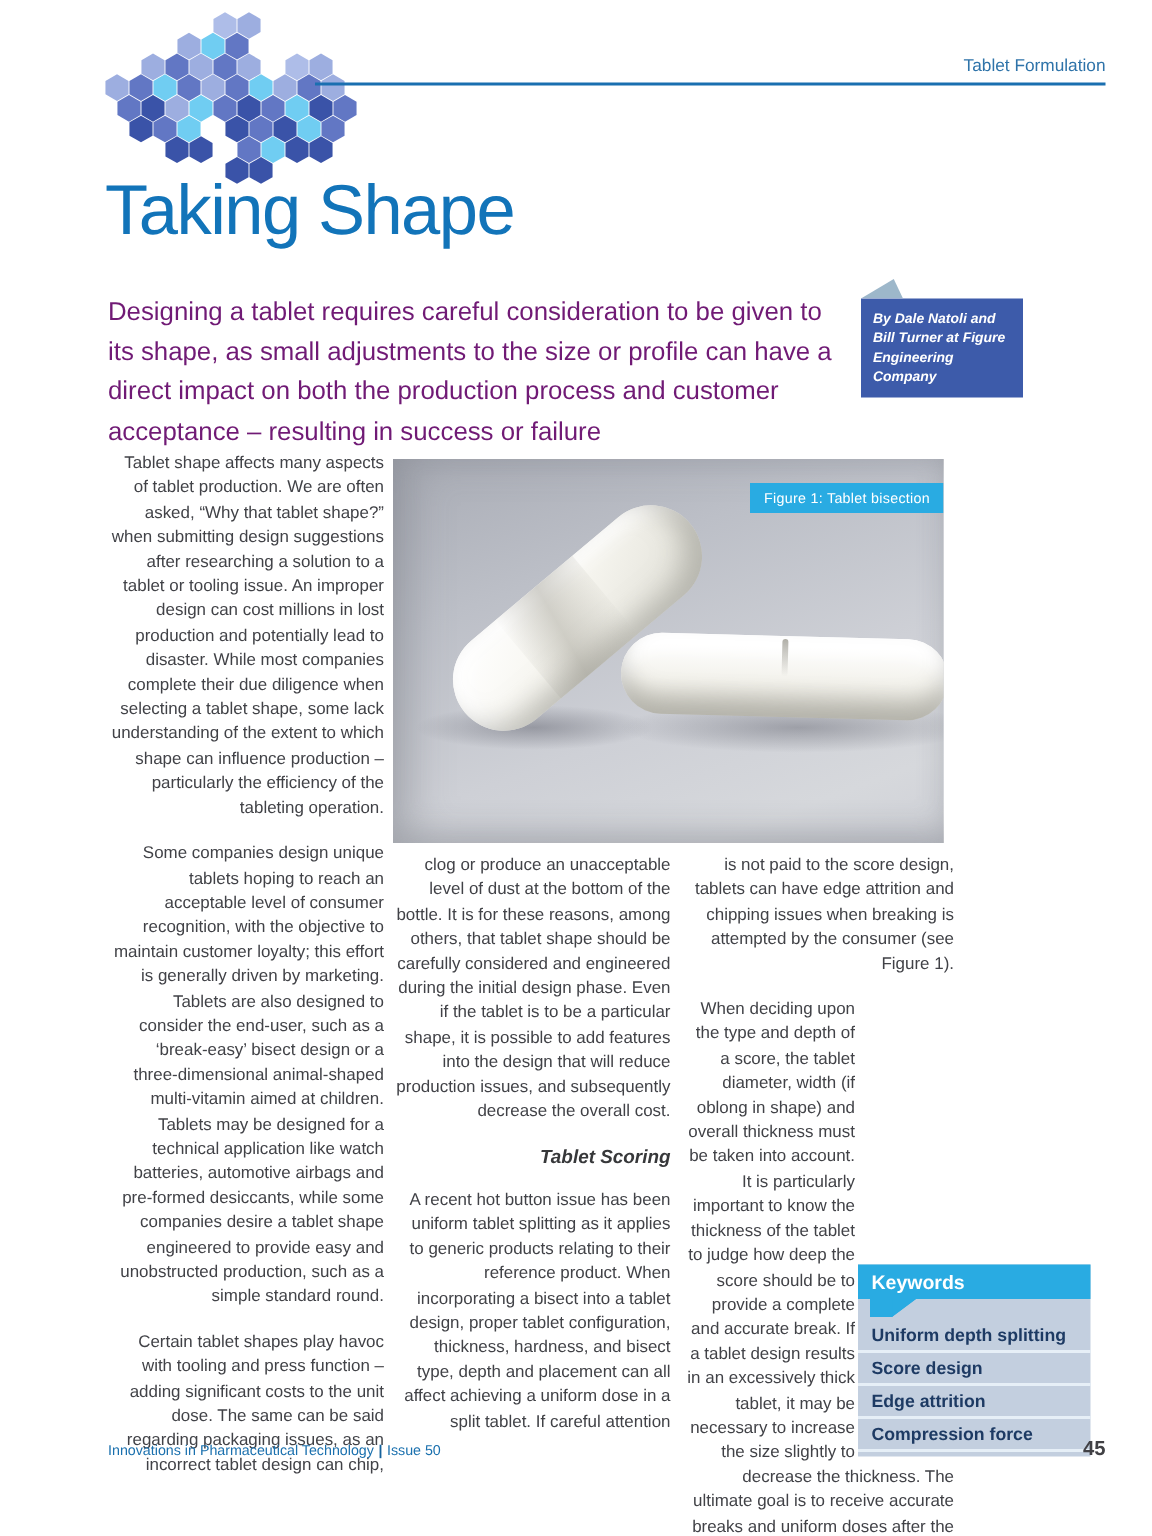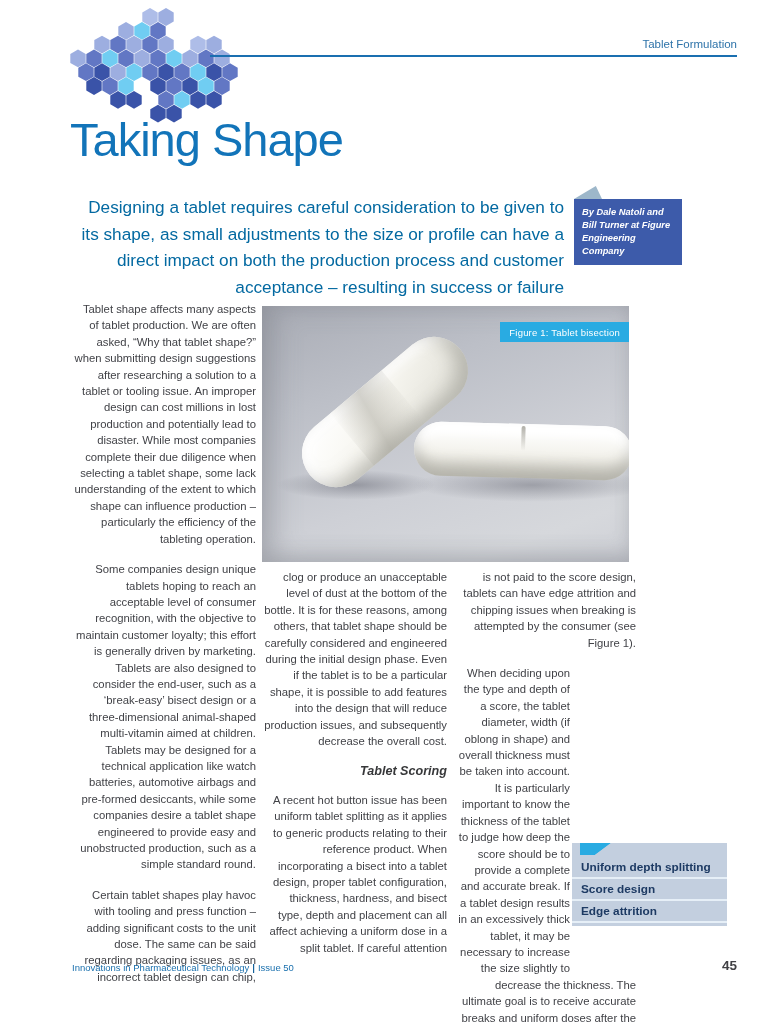--- a/index.html
+++ b/index.html
@@ -6,21 +6,21 @@
   body{font-family:"Liberation Sans","DejaVu Sans",sans-serif;background:#ffffff;}
   .page{position:relative;width:768px;height:1024px;background:#ffffff;overflow:hidden;}
 
   
   .logo{position:absolute;left:0;top:0;width:260px;height:130px;}
   .topic{position:absolute;top:38px;right:31px;font-size:11.5px;color:#2e73a9;}
   .rule{position:absolute;left:210px;top:55px;width:527px;height:2px;background:#1a6fb0;}
 
   
   .title{position:absolute;left:70px;top:112px;font-size:47px;letter-spacing:-1px;color:#1274b9;font-weight:400;}
-  .standfirst{position:absolute;left:72px;top:194px;width:492px;font-size:17.2px;line-height:26.5px;color:#0369a1;text-align:right;}
+  .standfirst{position:absolute;left:72px;top:194px;width:492px;font-size:17.2px;line-height:26.5px;color:#701a75;}
 
   
   .byline{position:absolute;left:574px;top:199px;width:92px;background:#3d5baa;color:#ffffff;
           font-size:9.3px;line-height:13px;font-weight:bold;padding:7px 8px;font-style:italic;}
   .byline-fold{position:absolute;left:0;top:-13px;width:28px;height:13px;background:#9db7ca;
           clip-path:polygon(0% 100%,78% 0%,100% 100%);}
 
   
   .photo{position:absolute;left:262px;top:306px;width:367px;height:256px;overflow:hidden;
          background:linear-gradient(160deg,#a9acb5 0%,#bcbfc7 30%,#ced0d6 62%,#d6d8dc 85%,#cfd1d7 100%);
@@ -156,25 +156,27 @@
     <div class="section-heading">Tablet Scoring</div>
     <p>A recent hot button issue has been uniform tablet splitting as it applies to generic products relating to their reference product. When incorporating a bisect into a tablet design, proper tablet configuration, thickness, hardness, and bisect type, depth and placement can all affect achieving a uniform dose in a split tablet. If careful attention</p>
   </div>
 
   <div class="col col-3">
     <p>is not paid to the score design, tablets can have edge attrition and chipping issues when breaking is attempted by the consumer (see Figure 1).</p>
     <p><span class="kw-float"></span><span>When deciding upon the type and depth of a score, the tablet diameter, width (if oblong in shape) and overall thickness must be taken into account. It is particularly important to know the thickness of the tablet to judge how deep the score should be to provide a complete and accurate break. If a tablet design results in an excessively thick tablet, it may be necessary to increase the size slightly to decrease the thickness. The ultimate goal is to receive accurate breaks and uniform doses after the split.</span></p>
   </div>
 
   <div class="keywords">
+    <div class="kw-header">Keywords</div>
     <div class="kw-chevron"></div>
     <div class="kw-list">
       <div class="kw-item">Uniform depth splitting</div>
       <div class="kw-item">Score design</div>
       <div class="kw-item">Edge attrition</div>
+      <div class="kw-item">Compression force</div>
     </div>
   </div>
 
   <div class="footer">
     <span>Innovations in Pharmaceutical Technology</span><span class="sep">|</span><span>Issue 50</span>
   </div>
   <div class="page-num">45</div>
 
 </div>
 

